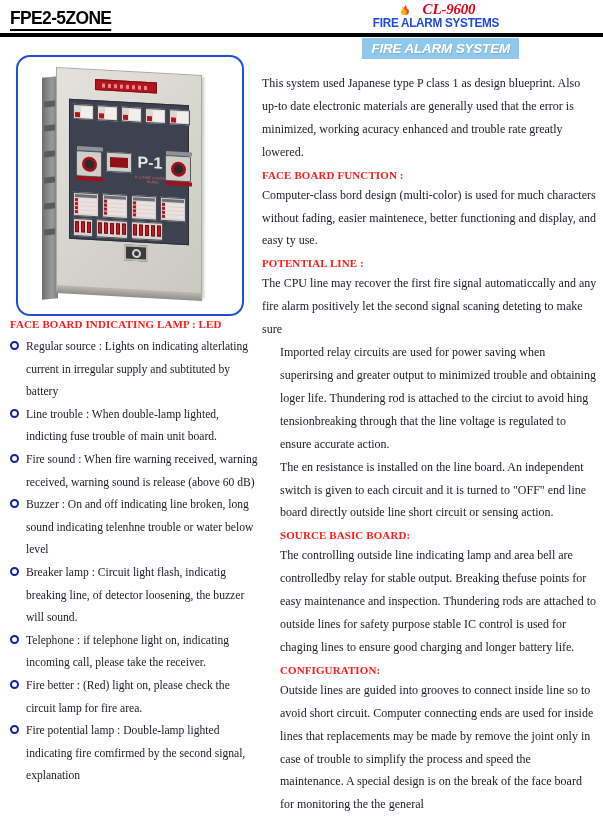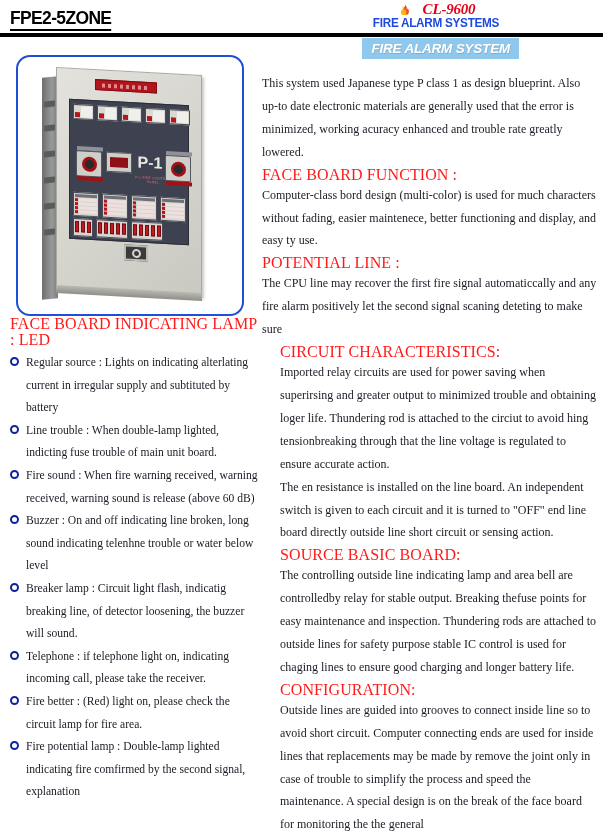--- a/index.html
+++ b/index.html
@@ -191,22 +191,22 @@
     width:24px; height:16px; background:#3a3a3a; border:2px solid #bdbcb6;
     transform: skewY(3.2deg);
     display:flex; align-items:center; justify-content:center;
   }
   .lock .keyhole { width:9px; height:9px; border:2px solid #d6d5d0; border-radius:50%; }
 
   
   h2.redhead {
     color: #ff1a1a;
     font-family: "Liberation Serif", serif;
-    font-weight: normal;
-    font-size: 16px;
+    font-weight: bold;
+    font-size: 11px;
     letter-spacing: 0.1px;
     margin: 0 0 3px 0;
     line-height: 16px;
   }
   .col-left h2.redhead { margin-top: 0; margin-bottom: 4px; }
   .col-right h2.redhead { margin-top: 3px; margin-bottom: 1px; }
 
   p.body {
     font-family: "Liberation Serif", serif;
     font-size: 12px;
@@ -450,21 +450,20 @@
 
   <div class="col-right">
     <p class="body">This system used Japanese type P class 1 as design blueprint. Also up-to date electronic materials are generally used that the error is minimized, working acuracy enhanced and trouble rate greatly lowered.</p>
 
     <h2 class="redhead">FACE BOARD FUNCTION :</h2>
     <p class="body">Computer-class bord design (multi-color) is used for much characters without fading, easier maintenece, better functioning and display, and easy ty use.</p>
 
     <h2 class="redhead">POTENTIAL LINE :</h2>
     <p class="body">The CPU line may recover the first fire signal automaticcally and any fire alarm positively let the second signal scaning deteting to make sure</p>
 
-    <h2 class="redhead indent">CIRCUIT CHARACTERISTICS:</h2>
     <p class="body indent">Imported relay circuits are used for power saving when superirsing and greater output to minimized trouble and obtaining loger life. Thundering rod is attached to the circiut to avoid hing tensionbreaking through that the line voltage is regulated to ensure accurate action.</p>
     <p class="body indent">The en resistance is installed on the line board. An independent switch is given to each circuit and it is turned to "OFF" end line board directly outside line short circuit or sensing action.</p>
 
     <h2 class="redhead indent">SOURCE BASIC BOARD:</h2>
     <p class="body indent">The controlling outside line indicating lamp and area bell are controlledby relay for stable output. Breaking thefuse points for easy maintenance and inspection. Thundering rods are attached to outside lines for safety purpose stable IC control is used for chaging lines to ensure good charging and longer battery life.</p>
 
     <h2 class="redhead indent">CONFIGURATION:</h2>
     <p class="body indent">Outside lines are guided into grooves to connect inside line so to avoid short circuit.  Computer connecting ends are used for inside lines that replacements may be made by remove the joint only in case of trouble to simplify the process and speed the maintenance. A special design is on the break of the face board for monitoring the the general</p>
   </div>
 

